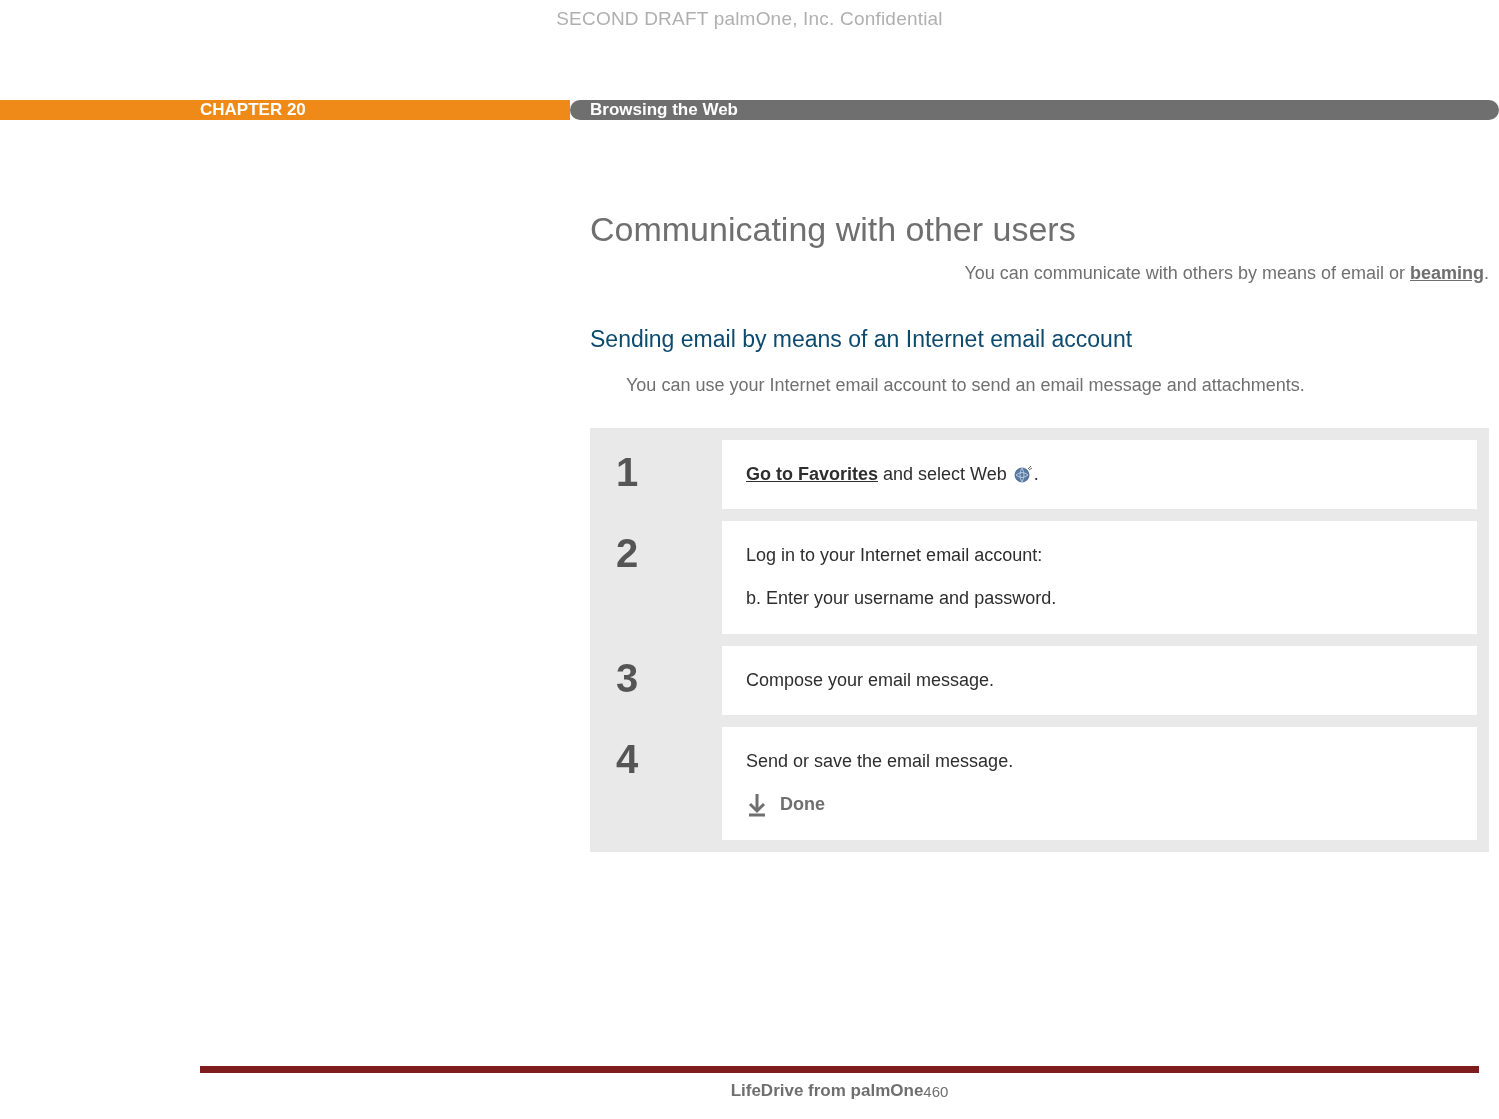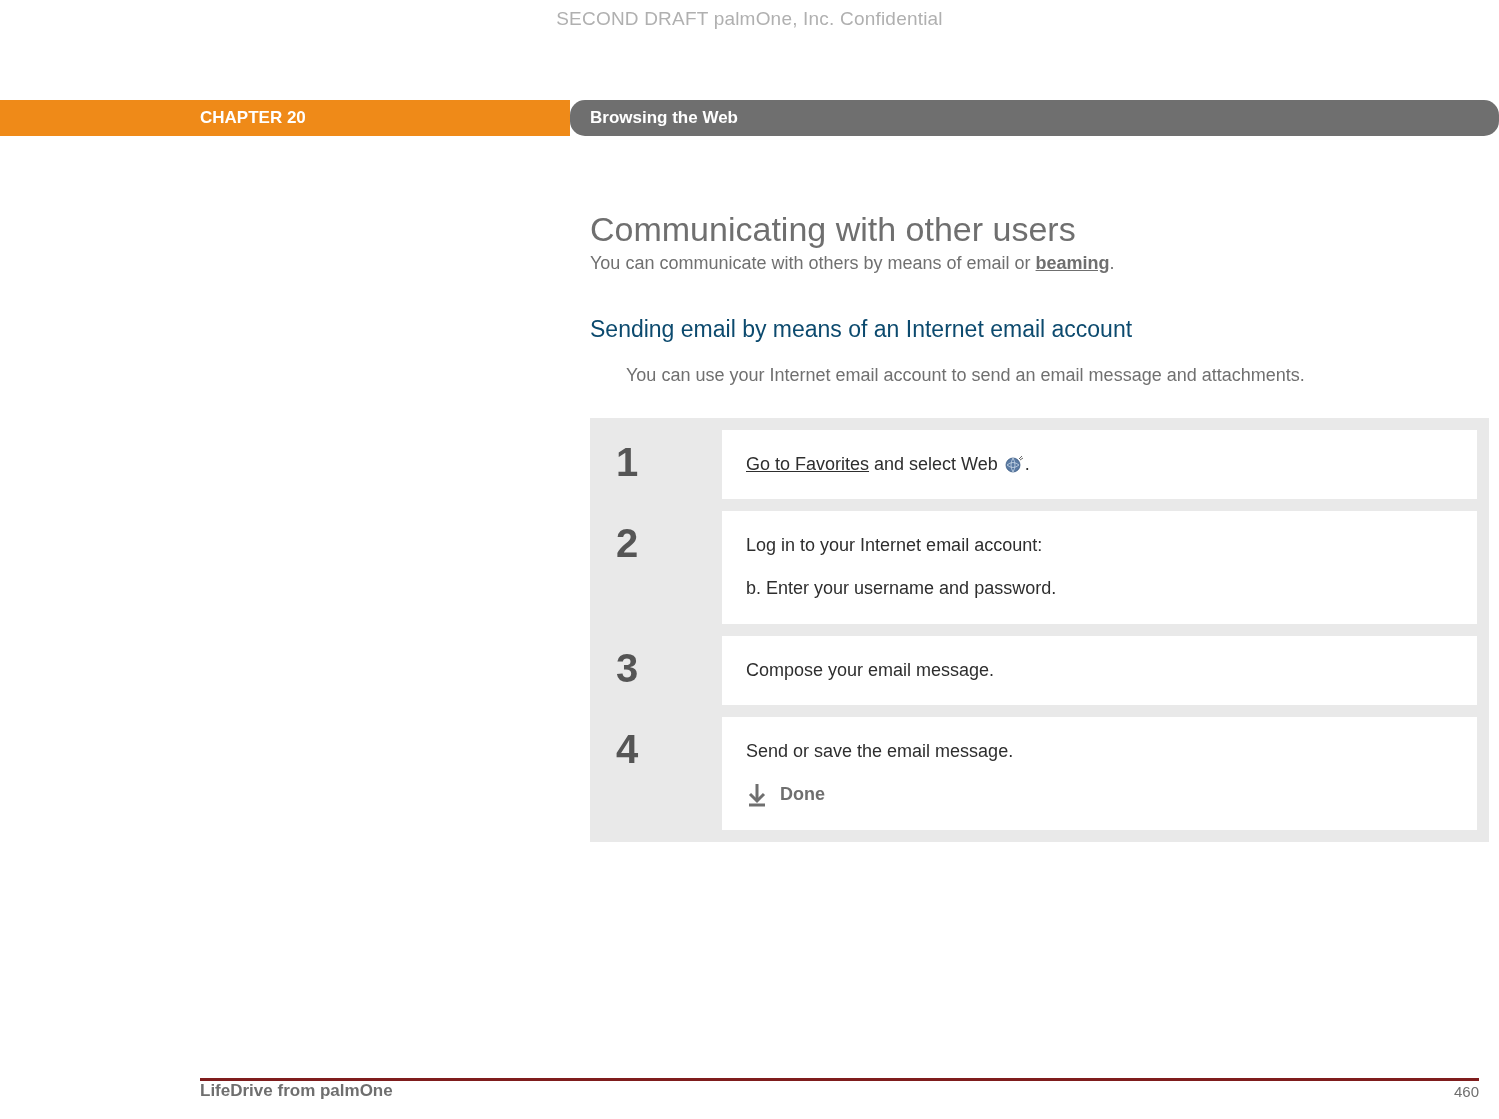--- a/index.html
+++ b/index.html
@@ -19,21 +19,21 @@
       text-align: center;
       color: #b0b0b0;
       font-size: 19px;
       letter-spacing: 0.2px;
     }
     .header-bar {
       position: absolute;
       top: 100px;
       left: 0;
       right: 0;
-      height: 36px;
+      height: 20px;
       display: flex;
     }
     .header-orange {
       width: 570px;
       background: #ef8a18;
       color: #ffffff;
       font-weight: bold;
       font-size: 17px;
       display: flex;
       align-items: center;
@@ -54,26 +54,27 @@
     .content {
       position: absolute;
       top: 210px;
       left: 590px;
       right: 10px;
     }
     .section-title {
       color: #6f6f6f;
       font-size: 34px;
       font-weight: normal;
-      margin-bottom: 4px;
+      margin-bottom: 14px;
     }
     .intro-text {
       color: #707070;
       font-size: 18px;
       margin-bottom: 42px;
+      text-align: right;
     }
     .link-text {
       color: #6f6f6f;
       font-weight: bold;
       text-decoration: underline;
     }
     .sub-title {
       color: #0c4a6e;
       font-size: 23px;
       font-weight: normal;
@@ -108,21 +109,21 @@
       flex: 1;
       padding: 22px 24px;
       color: #2e2e2e;
       font-size: 18px;
       line-height: 1.4;
     }
     .step-body p { margin-bottom: 18px; }
     .step-body p:last-child { margin-bottom: 0; }
     .step-link {
       color: #2e2e2e;
-      font-weight: normal;
+      font-weight: bold;
       text-decoration: underline;
     }
     .web-icon {
       display: inline-block;
       width: 18px;
       height: 18px;
       vertical-align: middle;
       margin: 0 2px;
     }
     .done-row {
@@ -137,24 +138,24 @@
     }
     .done-arrow {
       width: 22px;
       height: 26px;
     }
     .footer {
       position: absolute;
       bottom: 18px;
       left: 200px;
       right: 20px;
-      border-top: 3px solid #7f1d1d;
-      padding-top: 0;
-      display: flex;
-      justify-content: space-between;
+      border-top: 7px solid #7f1d1d;
+      padding-top: 8px;
+      display: flex;
+      justify-content: center;
       align-items: center;
     }
     .footer-left {
       color: #6f6f6f;
       font-weight: bold;
       font-size: 17px;
     }
     .footer-right {
       color: #6f6f6f;
       font-size: 15px;

